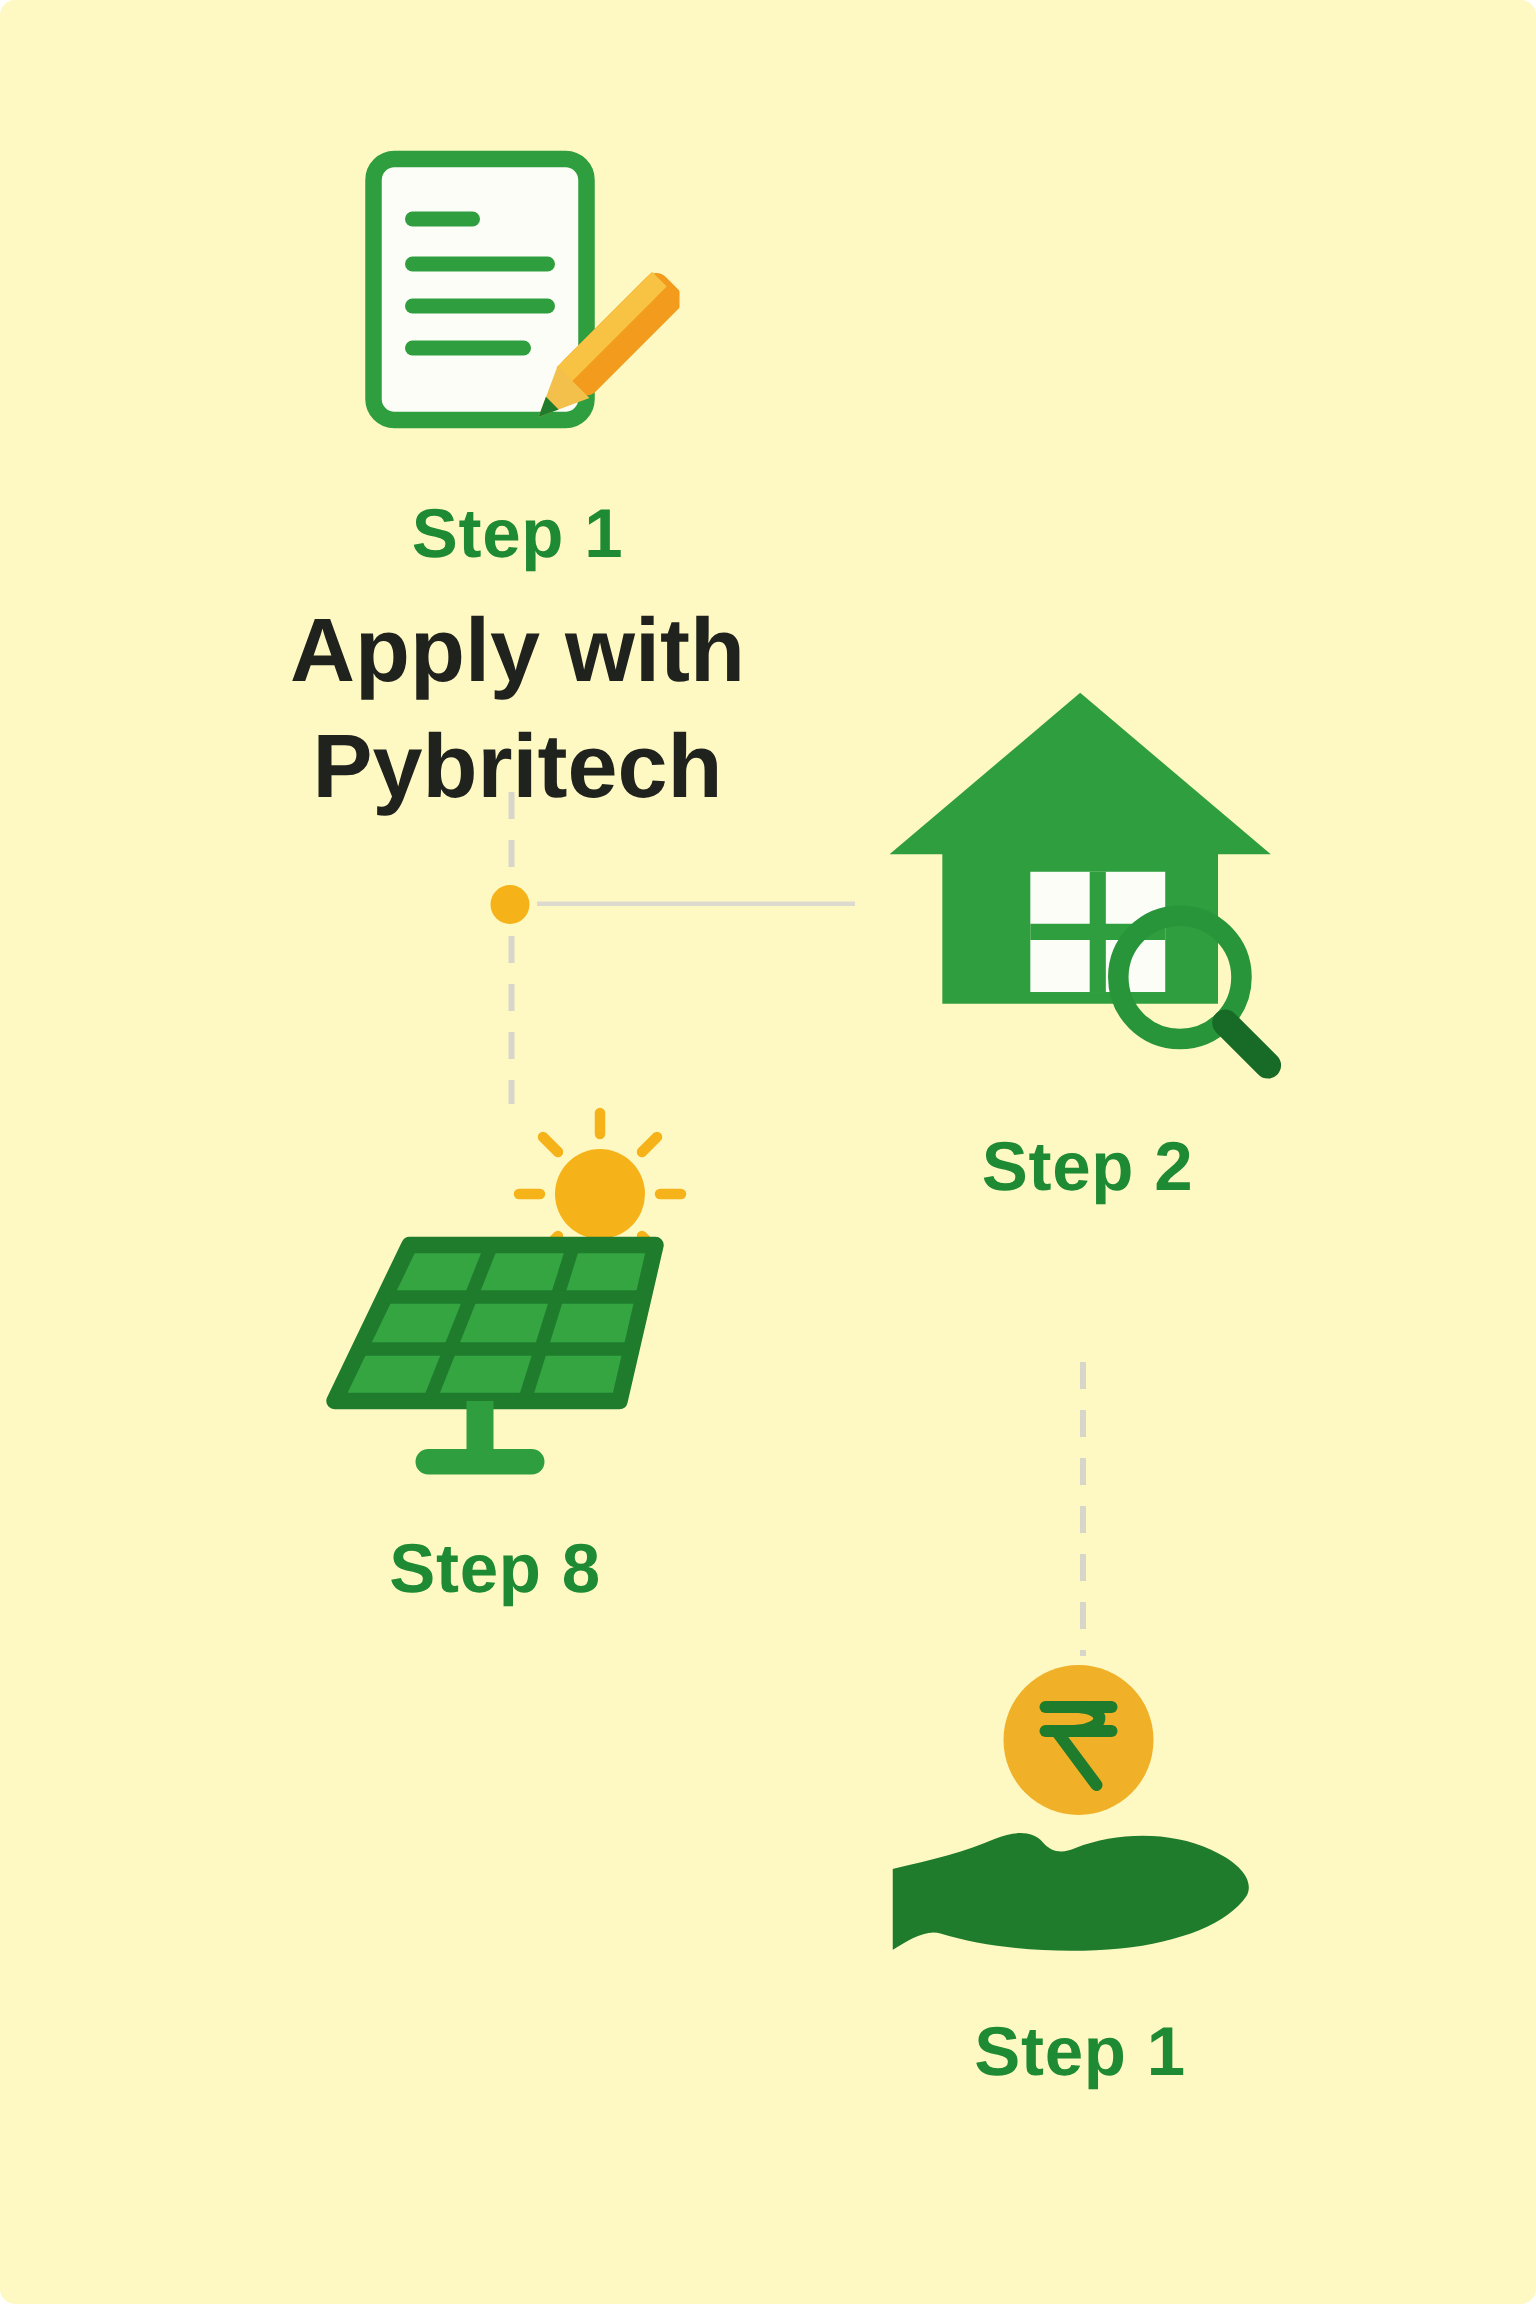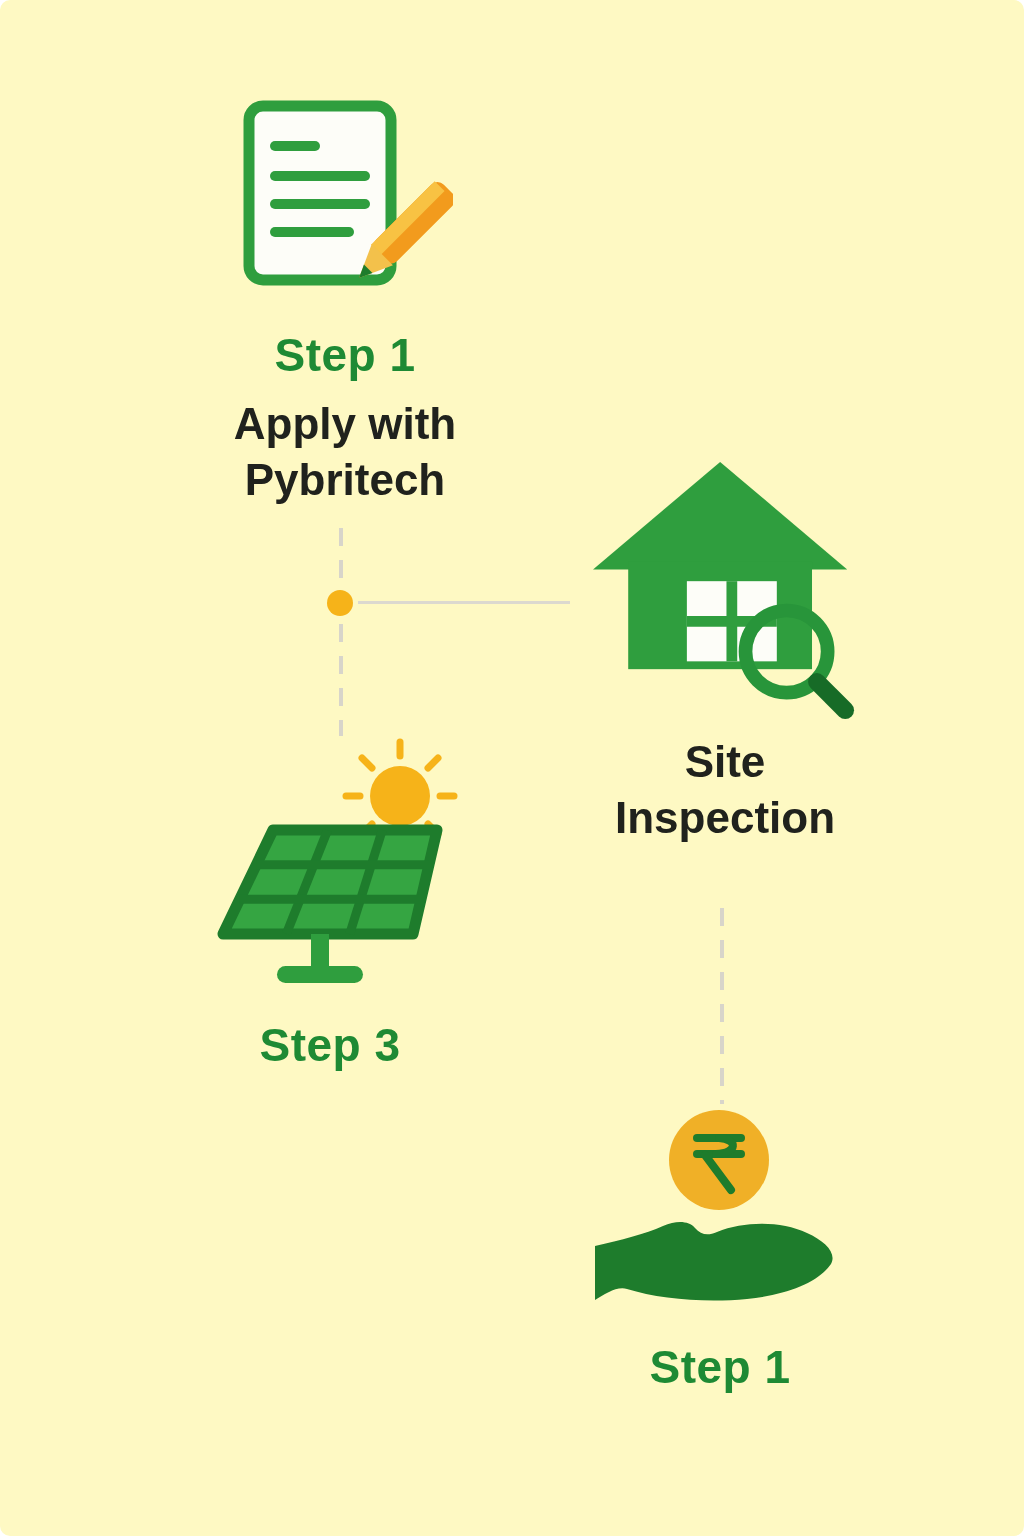--- a/index.html
+++ b/index.html
@@ -18,21 +18,21 @@
   .icon-wrap{display:flex;justify-content:center;}
   .step-label{
     font-weight:bold;
     font-size:46px;
     color:#1e8a34;
     margin-top:30px;
     letter-spacing:0.5px;
   }
   .step-title{
     font-weight:bold;
-    font-size:44px;
+    font-size:60px;
     color:#20221d;
     margin-top:14px;
     line-height:1.28;
     white-space:pre-line;
   }
   
   .v-dash{
     position:absolute;
     width:4px;
     background:repeating-linear-gradient(to bottom,#d8d5ca 0 18px,transparent 18px 32px);
@@ -87,22 +87,21 @@
       <svg width="264" height="262" viewBox="0 0 270 268">
         <polygon points="130,4 0,114 260,114" fill="#2f9e3e"></polygon>
         <rect x="36" y="106" width="188" height="110" fill="#2f9e3e"></rect>
         <rect x="96" y="126" width="92" height="82" fill="#fdfdf8"></rect>
         <line x1="142" y1="126" x2="142" y2="208" stroke="#2f9e3e" stroke-width="11"></line>
         <line x1="96" y1="167" x2="188" y2="167" stroke="#2f9e3e" stroke-width="11"></line>
         <circle cx="198" cy="198" r="42" fill="none" stroke="#28953a" stroke-width="14"></circle>
         <line x1="229" y1="229" x2="258" y2="258" stroke="#176b27" stroke-width="18" stroke-linecap="round"></line>
       </svg>
     </div>
-    <div class="step-title">Site
-Inspection</div>
+    <div class="step-label">Step 2</div>
   </div>
 
   <div class="step" style="left:140px;top:738px;width:380px;">
     <div class="icon-wrap">
       <svg width="270" height="250" viewBox="0 0 270 250">
         <g stroke="#f6b319" stroke-width="7" stroke-linecap="round">
           <line x1="245" y1="58" x2="259" y2="58"></line>
           <line x1="233" y1="86" x2="243" y2="96"></line>
           <line x1="205" y1="98" x2="205" y2="112"></line>
           <line x1="177" y1="86" x2="167" y2="96"></line>
@@ -116,21 +115,21 @@
         <g stroke="#1e7c2c" stroke-width="9">
           <line x1="132.7" y1="92" x2="91.3" y2="196"></line>
           <line x1="187.3" y1="92" x2="154.7" y2="196"></line>
           <line x1="61.3" y1="126.7" x2="234" y2="126.7"></line>
           <line x1="44.7" y1="161.3" x2="226" y2="161.3"></line>
         </g>
         <rect x="116" y="196" width="18" height="36" fill="#2f9e3e"></rect>
         <rect x="82" y="228" width="86" height="17" rx="8.5" fill="#2f9e3e"></rect>
       </svg>
     </div>
-    <div class="step-label">Step 3</div>
+    <div class="step-label">Step 8</div>
   </div>
 
   <div class="step" style="left:535px;top:1108px;width:370px;">
     <div class="icon-wrap">
       <svg width="250" height="202" viewBox="0 0 250 202">
         <circle cx="124" cy="52" r="50" fill="#f0b027"></circle>
         <g stroke="#1e7c2c" stroke-width="8" stroke-linecap="round" fill="none">
           <path d="M102,30 H146"></path>
           <path d="M102,46 H146"></path>
           <path d="M124,30 C143,31 143,45 121,46"></path>

